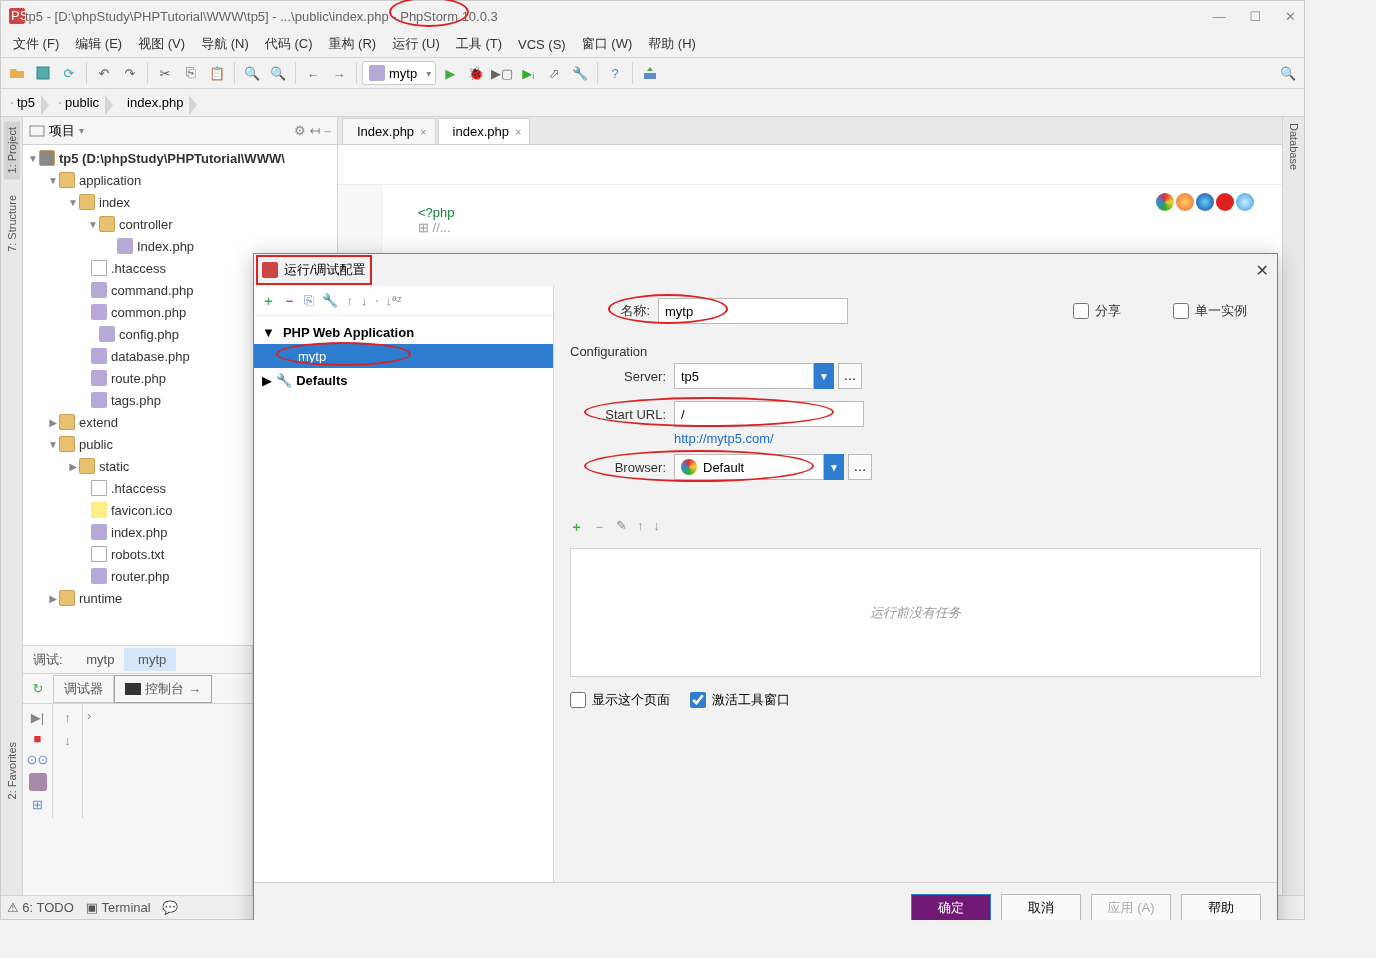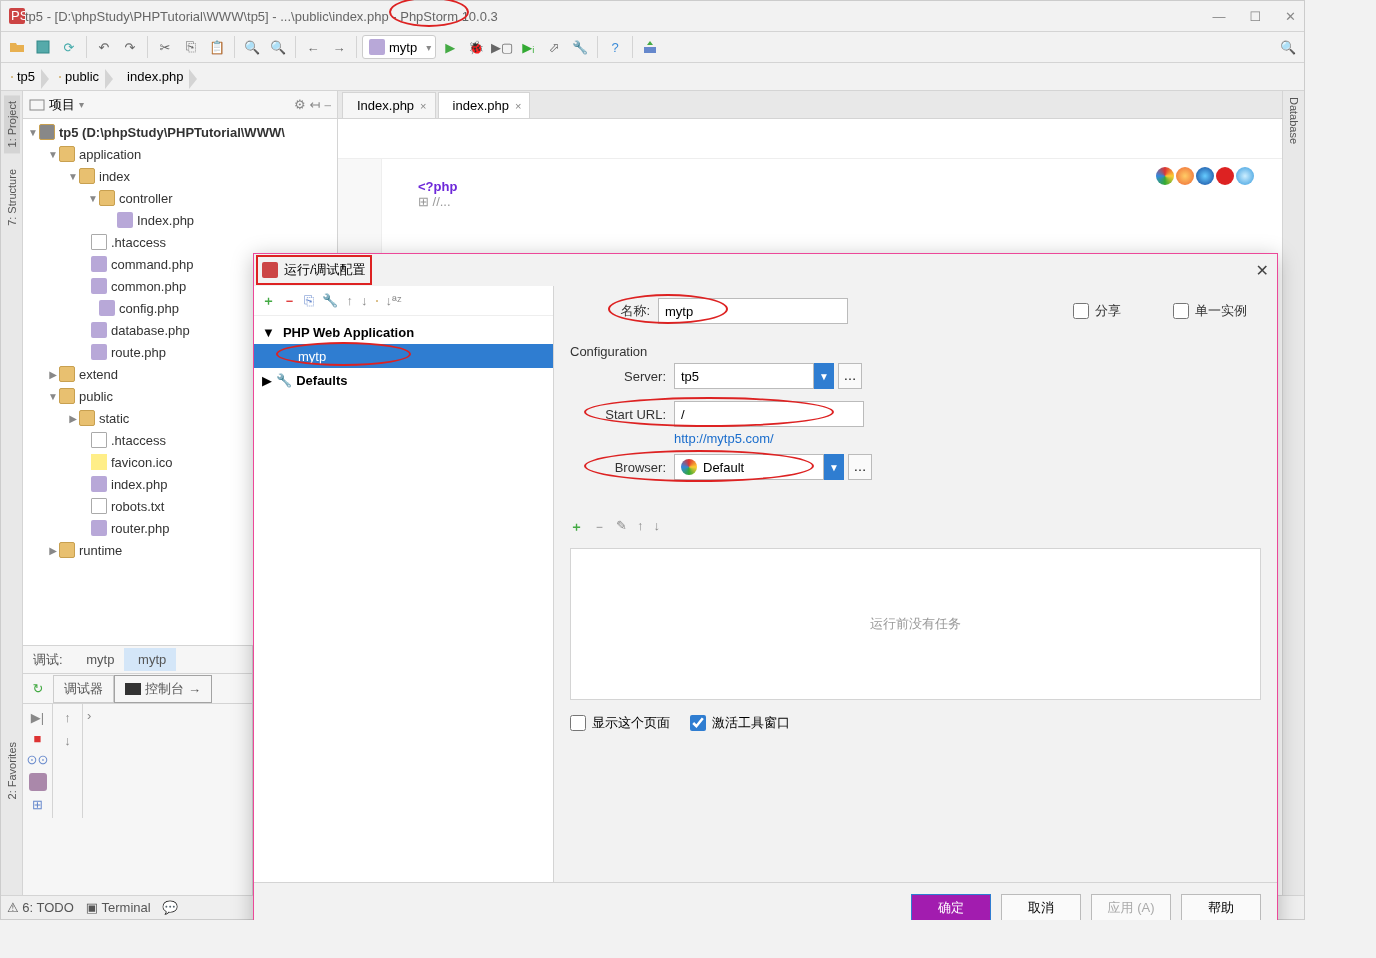--- a/index.html
+++ b/index.html
@@ -58,24 +58,24 @@
 .dlg-tree { flex:1; padding:4px 0; }
 .dlg-tree .dn { display:flex; align-items:center; height:24px; padding-left:8px; gap:4px; }
 .dlg-tree .dn.sel { background:#2f7dd1; color:#fff; }
 .dlg-right { flex:1; padding:12px 16px; display:flex; flex-direction:column; }
 .form-row { display:flex; align-items:center; margin-bottom:12px; }
 .form-row label { width:80px; text-align:right; margin-right:8px; color:#333; }
 .form-row input[type=text] { flex:1; height:26px; border:1px solid #bbb; padding:0 6px; background:#fff; }
 .form-row select, .form-row .combo { height:26px; border:1px solid #bbb; background:#fff; padding:0 6px; display:flex; align-items:center; }
 .fieldset-title { color:#333; padding:8px 0 4px; }
 .url-display { color:#1a6dcc; margin-left:88px; margin-top:-8px; margin-bottom:8px; }
-.task-area { border:1px solid #d4d4d4; height:152px; display:flex; align-items:center; justify-content:center; color:#999; background:#fff; margin-top:6px; }
+.task-area { border:1px solid #d4d4d4; height:129px; display:flex; align-items:center; justify-content:center; color:#999; background:#fff; margin-top:6px;font-style:italic; }
 .dlg-buttons { height:50px; display:flex; align-items:center; justify-content:flex-end; gap:10px; padding:0 16px; border-top:1px solid #d4d4d4; }
 .dlg-buttons button { width:80px; height:28px; border:1px solid #bbb; background:#fafafa; }
-.dlg-buttons button.primary { background:#a21caf; border-color:#2f7dd1; color:#fff; }
+.dlg-buttons button.primary { background:#701a75; border-color:#2f7dd1; color:#fff; }
 .checkbox { display:inline-flex; align-items:center; gap:6px; }
 .checkbox input { width:16px; height:16px; }
 .smallbtn { width:24px; height:26px; border:1px solid #bbb; background:#fafafa; margin-left:4px; text-align:center; line-height:24px; }
 .combo-btn { width:20px; height:26px; background:#2f7dd1; color:#fff; display:inline-flex; align-items:center; justify-content:center; font-size:10px; }
 svg.ico { width:16px; height:16px; }
 </style>
 </head>
 <body>
 
 <div class="window">
@@ -86,20 +86,33 @@
         <text x="2" y="12" font-size="8" fill="#fff">PS</text>
       </svg>
     <span>tp5 - [D:\phpStudy\PHPTutorial\WWW\tp5] - ...\public\index.php - PhpStorm 10.0.3</span>
     <div class="titlecontrols">
       <span>—</span>
       <span>☐</span>
       <span>✕</span>
     </div>
   </div>
 
+  <div class="menubar">
+    <span>文件 (F)</span>
+    <span>编辑 (E)</span>
+    <span>视图 (V)</span>
+    <span>导航 (N)</span>
+    <span>代码 (C)</span>
+    <span>重构 (R)</span>
+    <span>运行 (U)</span>
+    <span>工具 (T)</span>
+    <span>VCS (S)</span>
+    <span>窗口 (W)</span>
+    <span>帮助 (H)</span>
+  </div>
 
   <div class="toolbar">
     <div class="tbtn">
         <svg class="ico" viewBox="0 0 16 16">
           <path fill="#e8b050" d="M1 4h6l1 2h7v7H1z"></path>
         </svg>
       </div>
     <div class="tbtn">
         <svg class="ico" viewBox="0 0 16 16">
           <rect x="2" y="2" width="12" height="12" fill="#5aa" stroke="#388"></rect>
@@ -228,20 +241,24 @@
             <span>config.php</span>
           </div>
         <div class="node" style="padding-left:68px">
             <div class="ic ic-php"></div>
             <span>database.php</span>
           </div>
         <div class="node" style="padding-left:68px">
             <div class="ic ic-php"></div>
             <span>route.php</span>
           </div>
+        <div class="node" style="padding-left:68px">
+            <div class="ic ic-php"></div>
+            <span>tags.php</span>
+          </div>
         <div class="node" style="padding-left:24px">
             <span class="ar">▶</span>
             <div class="ic ic-folder"></div>
             <span>extend</span>
           </div>
         <div class="node" style="padding-left:24px">
             <span class="ar">▼</span>
             <div class="ic ic-folder"></div>
             <span>public</span>
           </div>
@@ -288,21 +305,21 @@
         <div class="etab" style="background:#fff">
             <div class="ic ic-php"></div>
             <span>index.php</span>
             <span class="x">×</span>
           </div>
       </div>
       <div style="height:40px;border-bottom:1px solid #eee"></div>
       <div class="editor">
         <div class="gutter"></div>
         <div class="code">
-          <span style="color:#6d28d9;font-weight:bold">&lt;?php</span><br>
+          <span style="color:#15803d;font-weight:normal">&lt;?php</span><br>
           <span style="color:#999">⊞ <span>//...</span></span>
         </div>
         <div class="browsericons">
           <div style="background:conic-gradient(#d33,#fc3,#3a3,#38d,#d33)"></div>
           <div style="background:radial-gradient(#fc6,#e63)"></div>
           <div style="background:radial-gradient(#6cf,#149)"></div>
           <div style="background:#d22"></div>
           <div style="background:radial-gradient(#cef,#39d)"></div>
         </div>
       </div>

